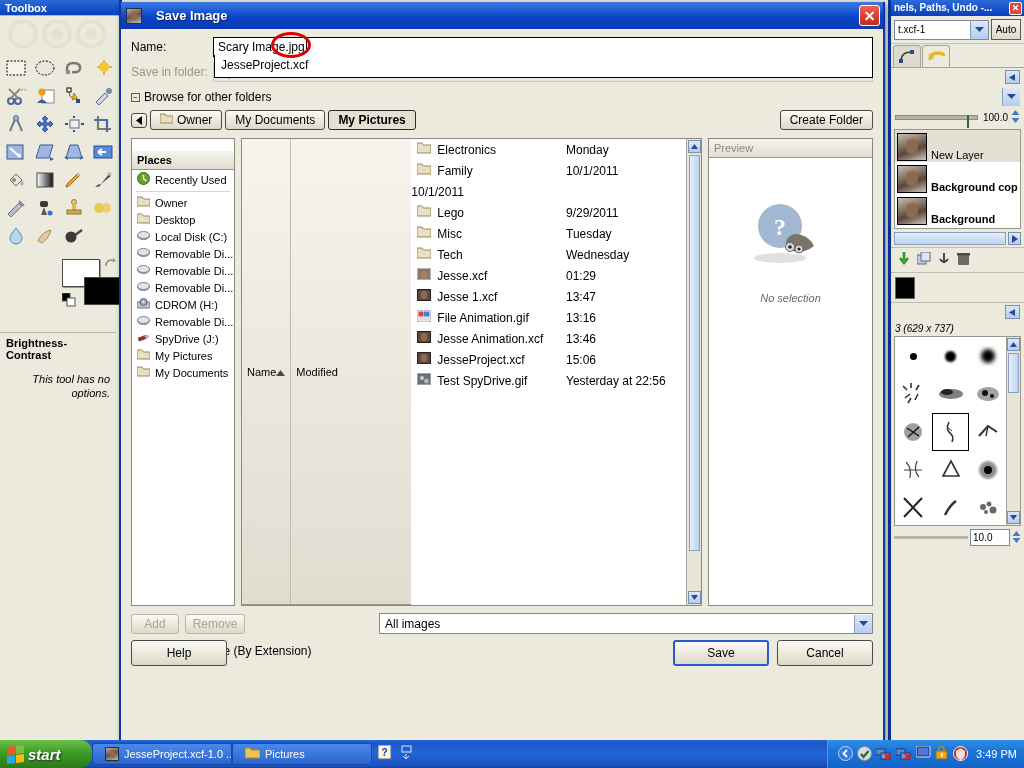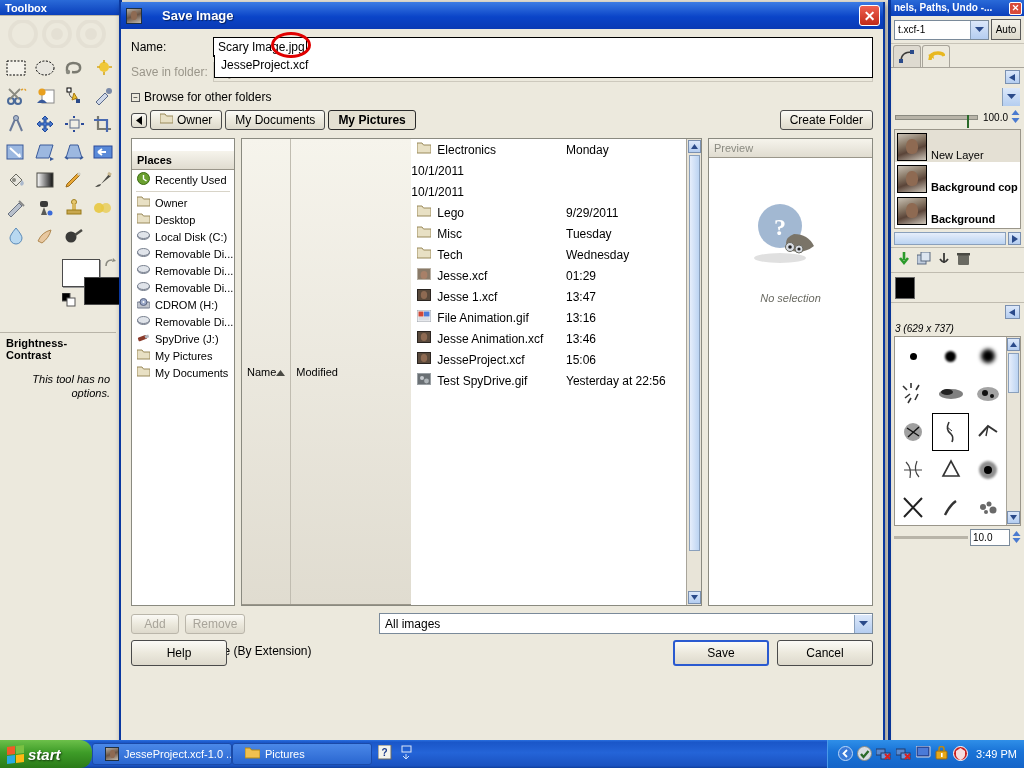--- a/index.html
+++ b/index.html
@@ -183,21 +183,21 @@
 
   
   #dialog {
     position: absolute; left: 119px; top: 2px; width: 766px; height: 745px;
     background: #ece9dd;
     border: 2px solid #0a38a0; border-top: none;
     box-shadow: 2px 2px 6px rgba(0,0,0,.4);
   }
   #dlg-title {
     height: 27px; background: linear-gradient(#3c7ce4 0%, #0a44c8 55%, #0a3ab4 100%);
-    display: flex; align-items: center; padding: 0 3px 0 5px; gap: 20px;
+    display: flex; align-items: center; padding: 0 3px 0 5px; gap: 14px;
   }
   #dlg-icon {
     width: 16px; height: 16px; border: 1px solid #203040;
     background: linear-gradient(160deg,#b8b0a4,#6a5444 50%,#c4bcb0);
     position: relative; overflow: hidden; flex: 0 0 auto;
   }
   #dlg-icon::after {
     content: ''; position: absolute; left: 30%; top: 20%;
     width: 42%; height: 62%; border-radius: 45%; background: #8e6a52;
   }
@@ -1004,20 +1004,26 @@
               <div class="file-row">
                 <span class="file-name">
                   <span><svg width="14" height="12">
                         <path d="M0 1h5l1.5 2H14v8H0z" fill="#e8e0c4" stroke="#9a8a5a"></path>
                       </svg></span>
                   <span>Electronics</span>
                   </span>
                 <span class="file-mod">Monday</span>
               </div>
               <div class="file-row">
+                <span class="file-name">
+                  <span><svg width="14" height="12">
+                        <path d="M0 1h5l1.5 2H14v8H0z" fill="#e8e0c4" stroke="#9a8a5a"></path>
+                      </svg></span>
+                  <span>Family</span>
+                  </span>
                 <span class="file-mod">10/1/2011</span>
               </div>
               <div class="file-row">
                 <span class="file-mod">10/1/2011</span>
               </div>
               <div class="file-row">
                 <span class="file-name">
                   <span><svg width="14" height="12">
                         <path d="M0 1h5l1.5 2H14v8H0z" fill="#e8e0c4" stroke="#9a8a5a"></path>
                       </svg></span>

